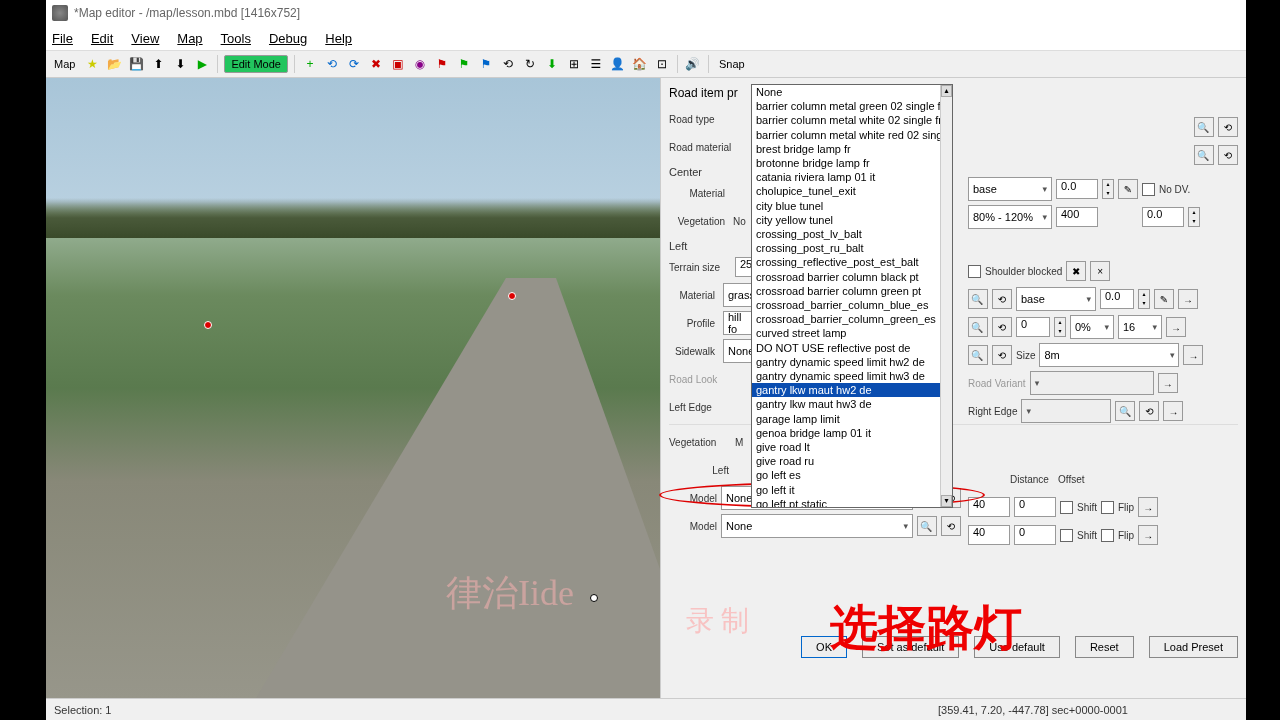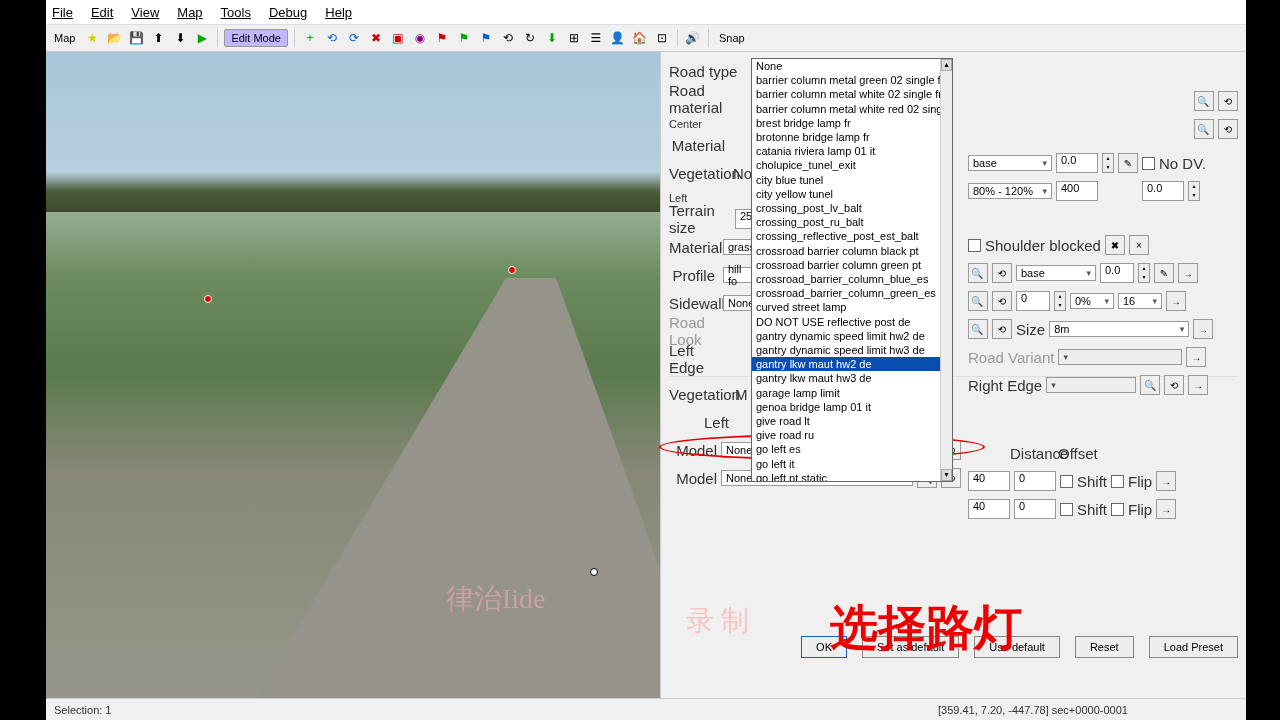--- a/index.html
+++ b/index.html
@@ -7,40 +7,40 @@
 .window { position: absolute; left: 46px; top: 0; width: 1200px; height: 720px; background: #fff; display: flex; flex-direction: column; }
 .titlebar { height: 26px; background: #fff; display: flex; align-items: center; padding: 0 6px; gap: 6px; }
 .app-icon { width: 16px; height: 16px; background: radial-gradient(circle, #888, #555); border-radius: 2px; }
 .title-text { font-size: 12px; color: #666; }
 .menubar { height: 24px; background: #fff; display: flex; align-items: center; padding: 0 6px; gap: 18px; }
 .menubar span { font-size: 13px; cursor: default; text-decoration: underline; }
 .toolbar { height: 28px; background: #f0f0f0; border-top: 1px solid #ddd; border-bottom: 1px solid #ccc; display: flex; align-items: center; padding: 0 4px; gap: 4px; }
 .tool-label { font-size: 11px; padding: 0 4px; }
 .tool-btn { width: 18px; height: 18px; display: flex; align-items: center; justify-content: center; font-size: 12px; cursor: pointer; }
 .tool-sep { width: 1px; height: 18px; background: #ccc; margin: 0 2px; }
-.edit-mode { font-size: 11px; padding: 2px 6px; border: 1px solid #999; background: #c4b5fd; border-radius: 2px; text-align: right; }
+.edit-mode { font-size: 11px; padding: 2px 6px; border: 1px solid #999; background: #22c55e; border-radius: 2px; text-align: right; }
 .content { flex: 1; display: flex; position: relative; }
 .viewport { width: 614px; height: 100%; background: linear-gradient(to bottom, #a8c5d8 0%, #b8d0e0 20%, #9fb89f 22%, #6b8a5e 35%, #5a7a4e 50%, #888878 65%, #97968a 100%); position: relative; overflow: hidden; }
 .sky-trees { position: absolute; top: 120px; left: 0; right: 0; height: 40px; background: linear-gradient(to bottom, transparent, #4a5a3a 50%, #3a4a2a); }
 .road-surface { position: absolute; bottom: 0; left: 160px; width: 500px; height: 420px; background: #95938a; clip-path: polygon(60% 0%, 70% 0%, 100% 100%, 10% 100%); }
 .red-dot1 { position: absolute; top: 214px; left: 462px; width: 8px; height: 8px; background: #d00; border-radius: 50%; border: 1px solid #fff; }
 .red-dot2 { position: absolute; top: 243px; left: 158px; width: 8px; height: 8px; background: #d00; border-radius: 50%; border: 1px solid #fff; }
 .white-dot { position: absolute; top: 516px; left: 544px; width: 8px; height: 8px; background: #fff; border: 1px solid #000; border-radius: 50%; }
-.watermark1 { position: absolute; bottom: 80px; left: 400px; font-size: 28px; color: rgba(255,180,180,0.5); font-family: serif; }
+.watermark1 { position: absolute; bottom: 80px; left: 400px; font-size: 36px; color: rgba(255,180,180,0.5); font-family: serif; }
 .watermark2 { position: absolute; bottom: 80px; left: 640px; font-size: 28px; color: rgba(255,150,150,0.5); font-family: serif; }
 .big-red-text { position: absolute; bottom: 60px; left: 784px; font-size: 48px; color: #e00; font-weight: bold; font-family: Liberation Sans, sans-serif; z-index: 50; }
 .panel { flex: 1; background: #f0f0f0; border-left: 1px solid #ccc; padding: 4px 8px; position: relative; }
 .panel-title { font-size: 12px; padding: 4px 0; }
 .form-row { display: flex; align-items: center; height: 26px; gap: 4px; margin: 2px 0; }
-.form-label { font-size: 15px; color: #333; }
+.form-label { font-size: 10px; color: #333; }
 .w-road-type { width: 70px; }
 .w-material { width: 60px; text-align: right; padding-right: 4px; }
 .w-terrain { width: 62px; }
 .w-profile { width: 50px; text-align: right; padding-right: 4px; }
-.combo { border: 1px solid #999; background: #fff; height: 16px; padding: 0 4px; display: flex; align-items: center; justify-content: space-between; font-size: 11px; }
+.combo { border: 1px solid #999; background: #fff; height: 24px; padding: 0 4px; display: flex; align-items: center; justify-content: space-between; font-size: 11px; }
 .combo::after { content: '▾'; font-size: 9px; color: #555; }
 .num-input { border: 1px solid #999; background: #fff; height: 20px; width: 42px; padding: 0 4px; font-size: 11px; }
 .spinner { width: 12px; height: 20px; background: #eee; border: 1px solid #999; display: flex; flex-direction: column; }
 .spinner::before { content: '▴'; font-size: 6px; text-align: center; flex: 1; }
 .spinner::after { content: '▾'; font-size: 6px; text-align: center; flex: 1; }
 .icon-btn { width: 20px; height: 20px; border: 1px solid #999; background: #eee; display: flex; align-items: center; justify-content: center; font-size: 10px; cursor: pointer; }
 .chk { width: 13px; height: 13px; border: 1px solid #666; background: #fff; }
 .section-label { font-size: 11px; color: #333; margin: 6px 0 2px; }
 .group-sep { height: 1px; background: #ddd; margin: 4px 0; }
 .dropdown-list { position: absolute; top: 6px; left: 90px; width: 202px; height: 424px; background: #fff; border: 1px solid #666; z-index: 100; overflow: hidden; }
@@ -55,20 +55,24 @@
 .statusbar .sb-left { flex: 1; }
 .statusbar .sb-mid { flex: 0 0 200px; }
 .statusbar .sb-right { flex: 0 0 300px; text-align: left; }
 .right-col { position: absolute; right: 8px; top: 34px; width: 270px; }
 .red-ellipse { position: absolute; border: 2px solid #d00; border-radius: 50%; pointer-events: none; z-index: 20; }
 </style>
 </head>
 <body>
 
 <div class="window">
+  <div class="titlebar">
+    <div class="app-icon"></div>
+    <span class="title-text">*Map editor - /map/lesson.mbd [1416x752]</span>
+  </div>
 
   <div class="menubar">
     <span>File</span>
     <span>Edit</span>
     <span>View</span>
     <span>Map</span>
     <span>Tools</span>
     <span>Debug</span>
     <span>Help</span>
   </div>
@@ -111,20 +115,21 @@
     <div class="viewport">
       <div class="sky-trees"></div>
       <div class="road-surface"></div>
       <div class="red-dot1"></div>
       <div class="red-dot2"></div>
       <div class="white-dot"></div>
       <div class="watermark1">律治Iide</div>
     </div>
 
     <div class="panel">
+      <div class="panel-title">Road item pr</div>
 
       <div class="form-row">
         <span class="form-label w-road-type">Road type</span>
       </div>
       <div class="form-row">
         <span class="form-label w-road-type">Road material</span>
       </div>
       <div class="section-label">Center</div>
       <div class="form-row">
         <span class="form-label w-material">Material</span>

